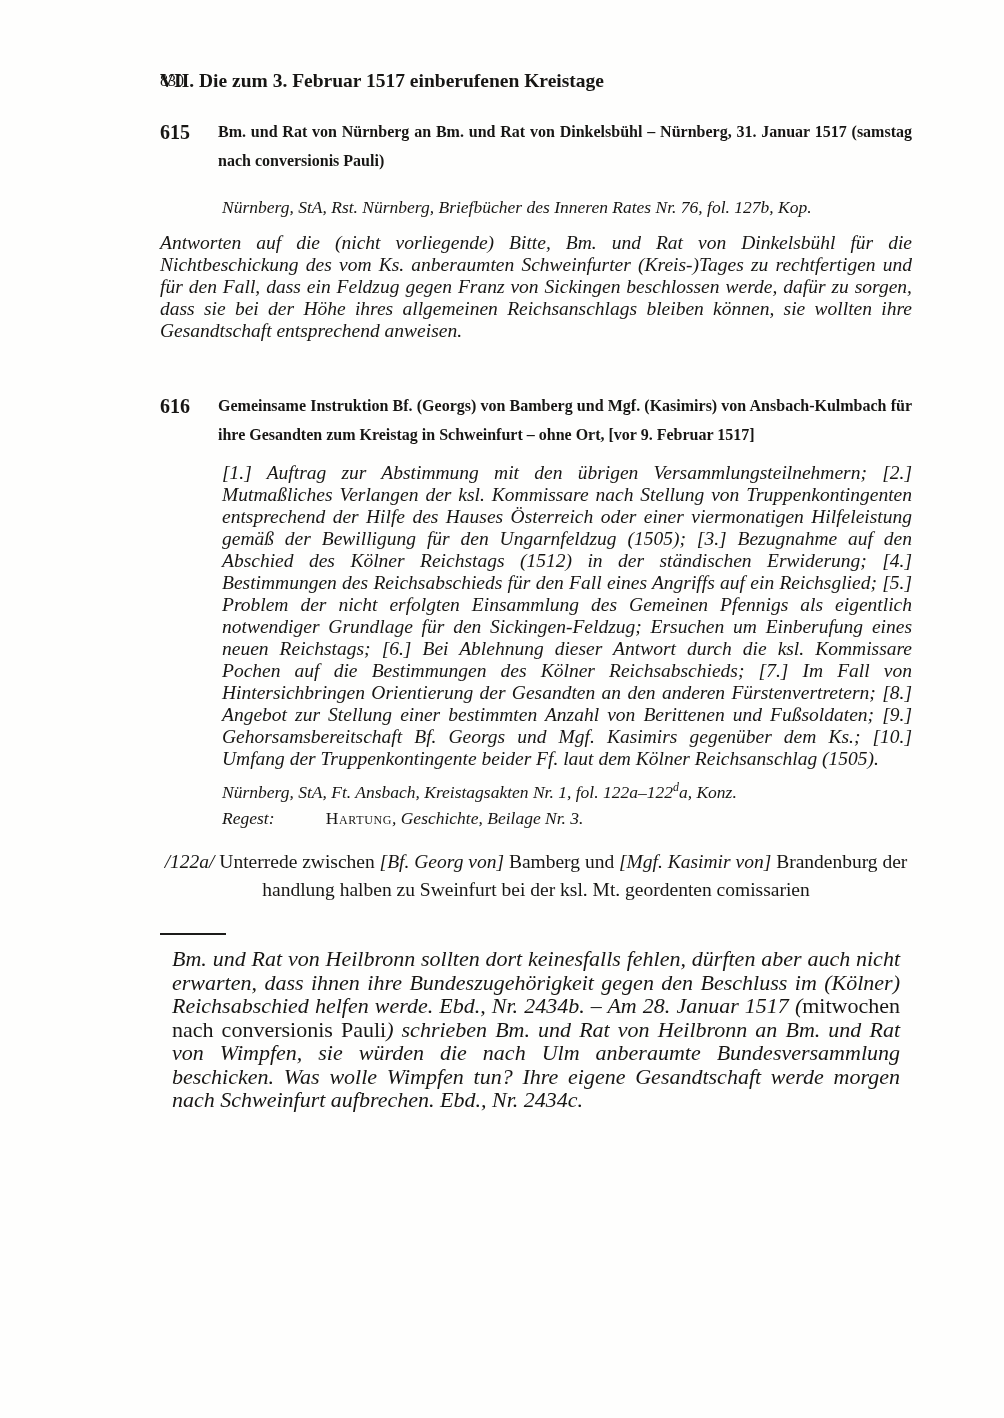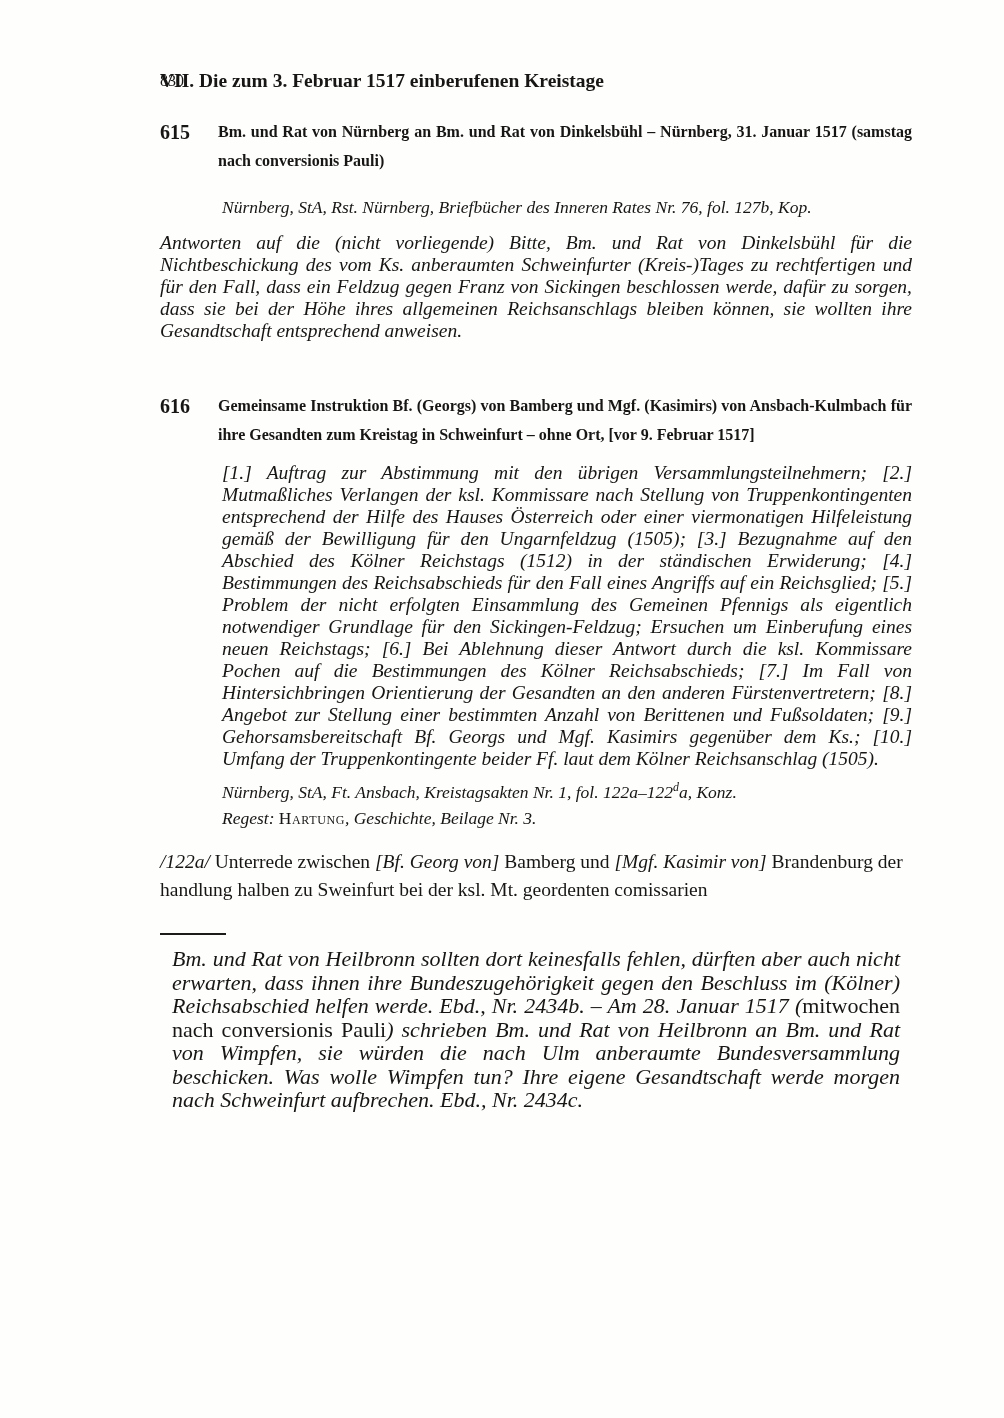--- a/index.html
+++ b/index.html
@@ -87,26 +87,28 @@
     margin: 2px 0 0 62px;
     font-size: 17.5px;
     line-height: 24px;
   }
   .it { font-style: italic; }
   .rm { font-style: normal; }
   .smallcaps {
     font-style: normal;
     font-variant: small-caps;
     letter-spacing: 0.6px;
+    margin-left: 47px;
   }
 
   .body-centered {
     margin: 18px 0 0 0;
     font-size: 19.5px;
     line-height: 27.5px;
+    text-align: center;
   }
 
   .footnote-block { margin-top: 30px; }
   .footnote-rule {
     width: 66px;
     border-top: 2px solid #1c1b19;
     margin-bottom: 9px;
   }
   .footnote {
     margin: 12px;

